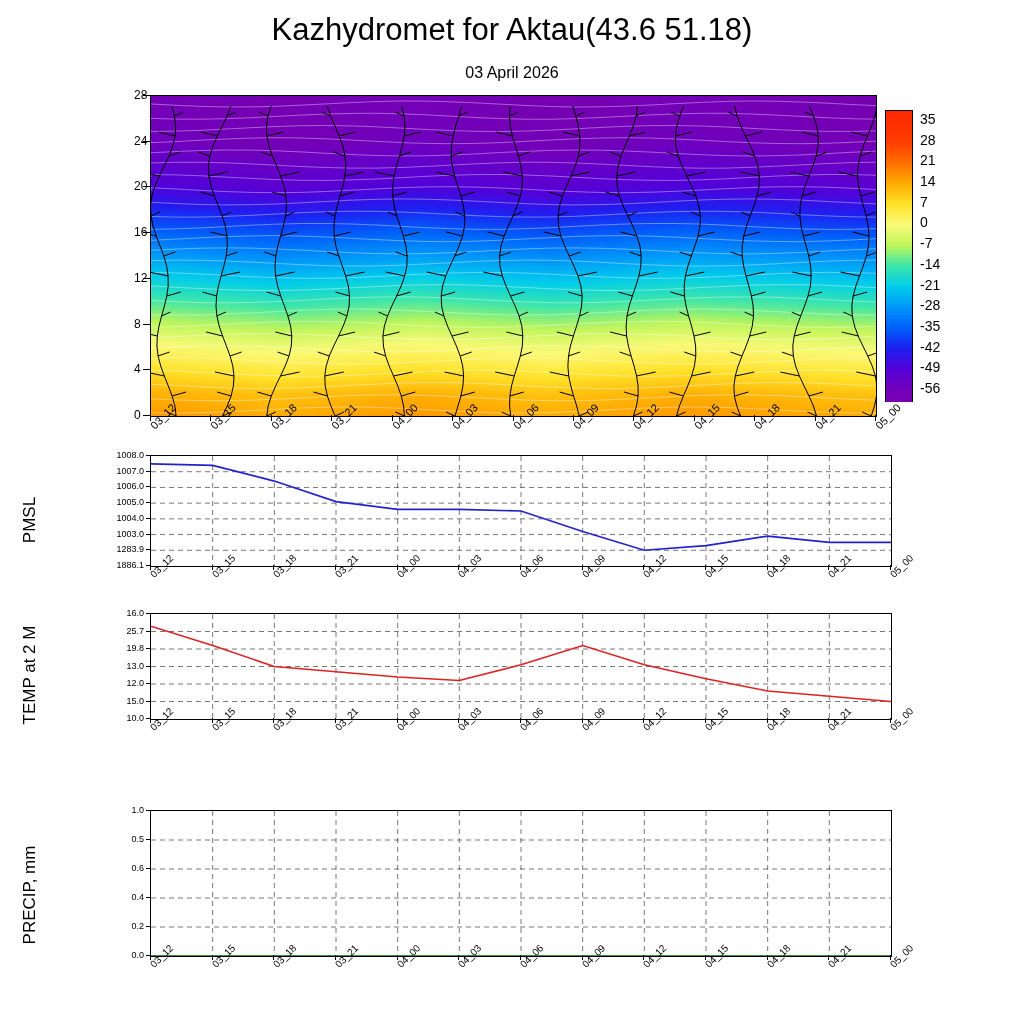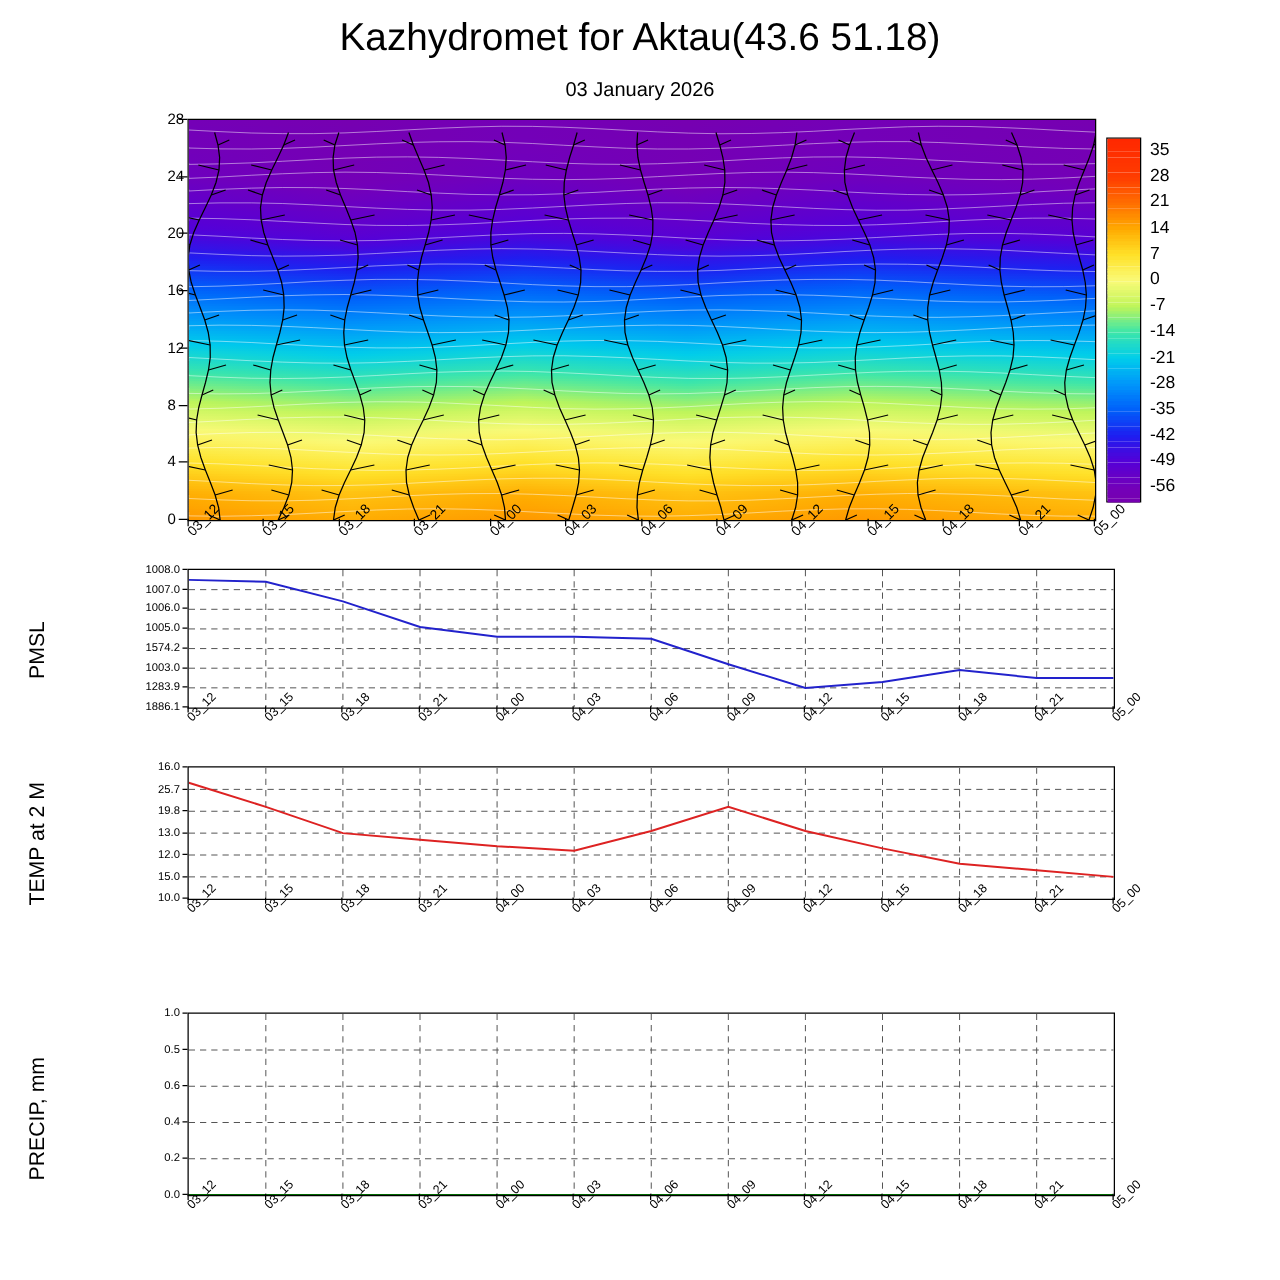--- a/index.html
+++ b/index.html
@@ -62,21 +62,21 @@
   }
   .p-xlab{
     position:absolute;font-size:10px;white-space:nowrap;
     transform-origin:left top;transform:rotate(-45deg);
   }
 </style>
 </head>
 <body>
 
 <div class="title">Kazhydromet for Aktau(43.6 51.18)</div>
-<div class="subtitle">03 January 2026</div>
+<div class="subtitle">03 April 2026</div>
 
 <div id="sounding">
   <div class="bands" id="sounding-bands">
       <div style="position:absolute;left:0;width:100%;top:318.00px;height:2.90px;background:linear-gradient(90deg, rgb(255,152,0) 0%, rgb(255,173,2) 18%, rgb(255,152,0) 37%, rgb(255,173,2) 55%, rgb(255,152,0) 74%, rgb(255,173,2) 100%);"></div>
       <div style="position:absolute;left:0;width:100%;top:316.00px;height:2.90px;background:linear-gradient(90deg, rgb(255,155,0) 0%, rgb(255,175,3) 18%, rgb(255,155,0) 37%, rgb(255,175,3) 55%, rgb(255,155,0) 74%, rgb(255,175,3) 100%);"></div>
       <div style="position:absolute;left:0;width:100%;top:314.00px;height:2.90px;background:linear-gradient(90deg, rgb(255,157,0) 0%, rgb(255,177,5) 18%, rgb(255,157,0) 37%, rgb(255,177,5) 55%, rgb(255,157,0) 74%, rgb(255,177,5) 100%);"></div>
       <div style="position:absolute;left:0;width:100%;top:312.00px;height:2.90px;background:linear-gradient(90deg, rgb(255,159,0) 0%, rgb(255,179,6) 18%, rgb(255,159,0) 37%, rgb(255,179,6) 55%, rgb(255,159,0) 74%, rgb(255,179,6) 100%);"></div>
       <div style="position:absolute;left:0;width:100%;top:310.00px;height:2.90px;background:linear-gradient(90deg, rgb(255,161,0) 0%, rgb(255,181,8) 18%, rgb(255,161,0) 37%, rgb(255,181,8) 55%, rgb(255,161,0) 74%, rgb(255,181,8) 100%);"></div>
       <div style="position:absolute;left:0;width:100%;top:308.00px;height:2.90px;background:linear-gradient(90deg, rgb(255,164,0) 0%, rgb(255,183,9) 18%, rgb(255,164,0) 37%, rgb(255,183,9) 55%, rgb(255,164,0) 74%, rgb(255,183,9) 100%);"></div>
       <div style="position:absolute;left:0;width:100%;top:306.00px;height:2.90px;background:linear-gradient(90deg, rgb(255,166,0) 0%, rgb(255,185,11) 18%, rgb(255,166,0) 37%, rgb(255,185,11) 55%, rgb(255,166,0) 74%, rgb(255,185,11) 100%);"></div>
@@ -692,21 +692,21 @@
       <path d="M 0.0 7.9 L 61.7 9.4 L 123.3 25.1 L 185.0 45.6 L 246.7 53.4 L 308.3 53.4 L 370.0 55.0 L 431.7 75.4 L 493.3 94.3 L 555.0 89.6 L 616.7 80.1 L 678.3 86.4 L 740.0 86.4" fill="none" stroke="#2222cc" stroke-width="1.6"></path>
     </svg>
 </div>
 <div id="pmsl-yticks">
     <div class="p-ylab" style="position:absolute;left:144px;top:565.0px;transform:translate(-100%,-50%);">1886.1</div>
     <div style="position:absolute;left:146px;top:565.0px;width:4px;height:1px;background:#000;"></div>
     <div class="p-ylab" style="position:absolute;left:144px;top:549.3px;transform:translate(-100%,-50%);">1283.9</div>
     <div style="position:absolute;left:146px;top:549.3px;width:4px;height:1px;background:#000;"></div>
     <div class="p-ylab" style="position:absolute;left:144px;top:533.6px;transform:translate(-100%,-50%);">1003.0</div>
     <div style="position:absolute;left:146px;top:533.6px;width:4px;height:1px;background:#000;"></div>
-    <div class="p-ylab" style="position:absolute;left:144px;top:517.9px;transform:translate(-100%,-50%);">1574.2</div>
+    <div class="p-ylab" style="position:absolute;left:144px;top:517.9px;transform:translate(-100%,-50%);">1004.0</div>
     <div style="position:absolute;left:146px;top:517.9px;width:4px;height:1px;background:#000;"></div>
     <div class="p-ylab" style="position:absolute;left:144px;top:502.1px;transform:translate(-100%,-50%);">1005.0</div>
     <div style="position:absolute;left:146px;top:502.1px;width:4px;height:1px;background:#000;"></div>
     <div class="p-ylab" style="position:absolute;left:144px;top:486.4px;transform:translate(-100%,-50%);">1006.0</div>
     <div style="position:absolute;left:146px;top:486.4px;width:4px;height:1px;background:#000;"></div>
     <div class="p-ylab" style="position:absolute;left:144px;top:470.7px;transform:translate(-100%,-50%);">1007.0</div>
     <div style="position:absolute;left:146px;top:470.7px;width:4px;height:1px;background:#000;"></div>
     <div class="p-ylab" style="position:absolute;left:144px;top:455.0px;transform:translate(-100%,-50%);">1008.0</div>
     <div style="position:absolute;left:146px;top:455.0px;width:4px;height:1px;background:#000;"></div>
   </div>

